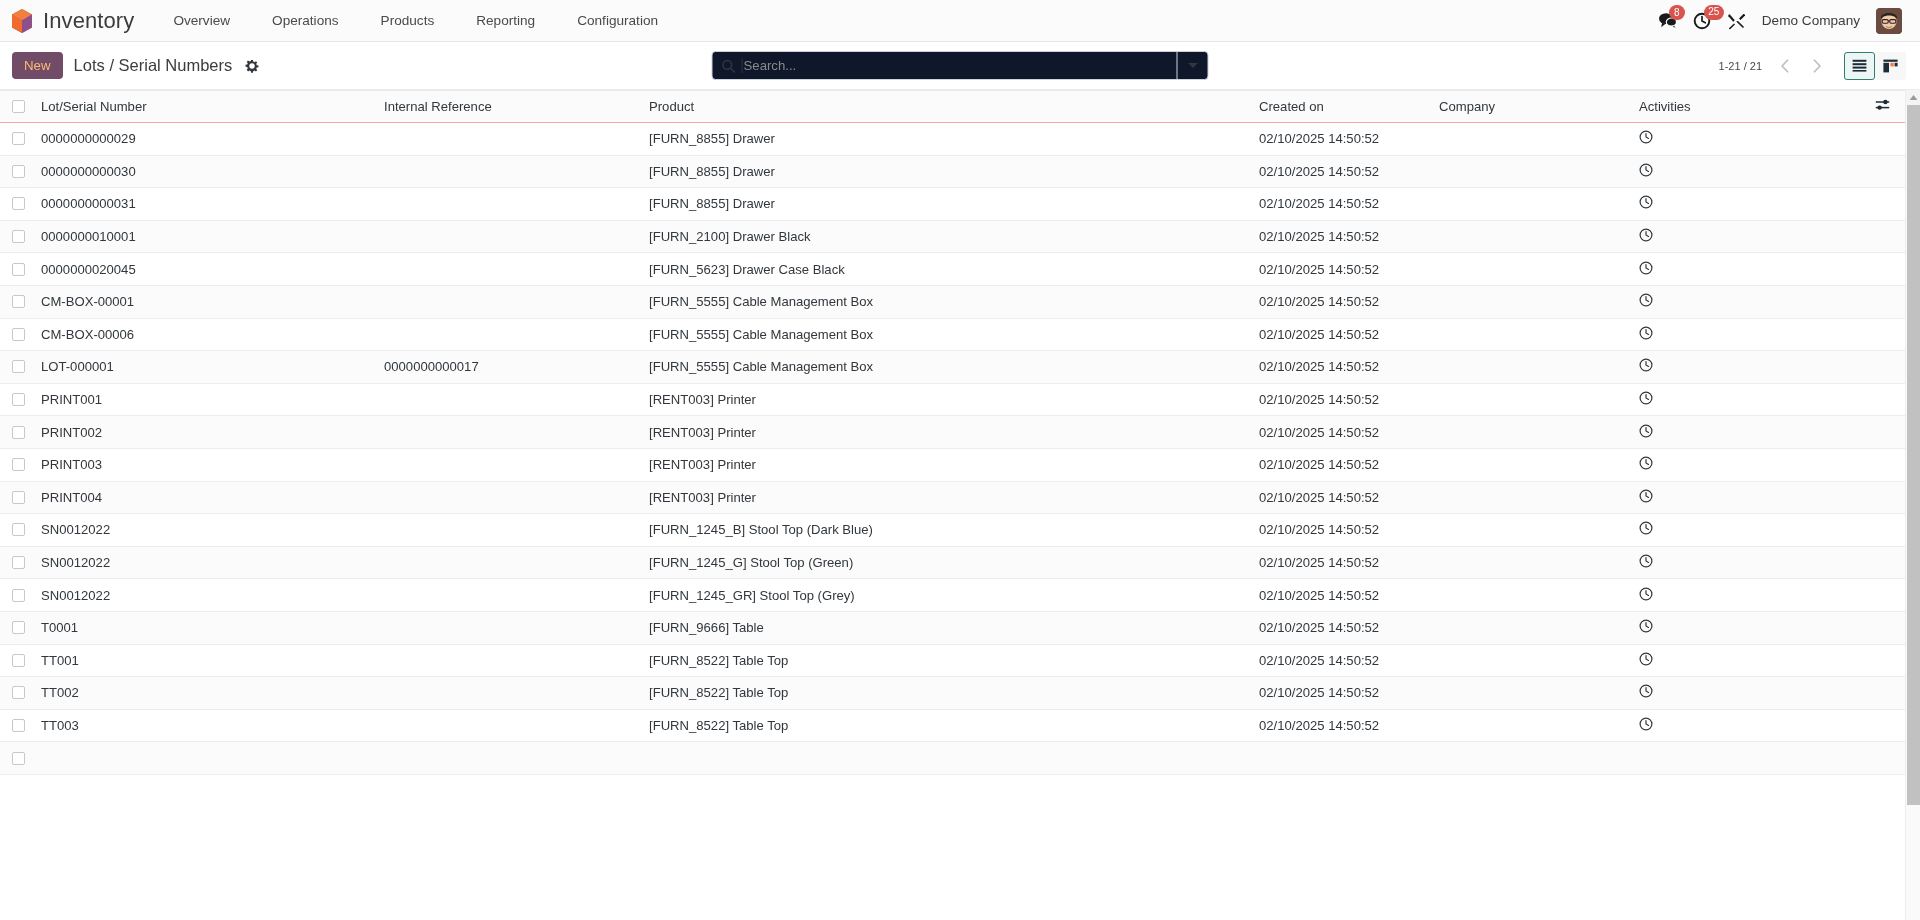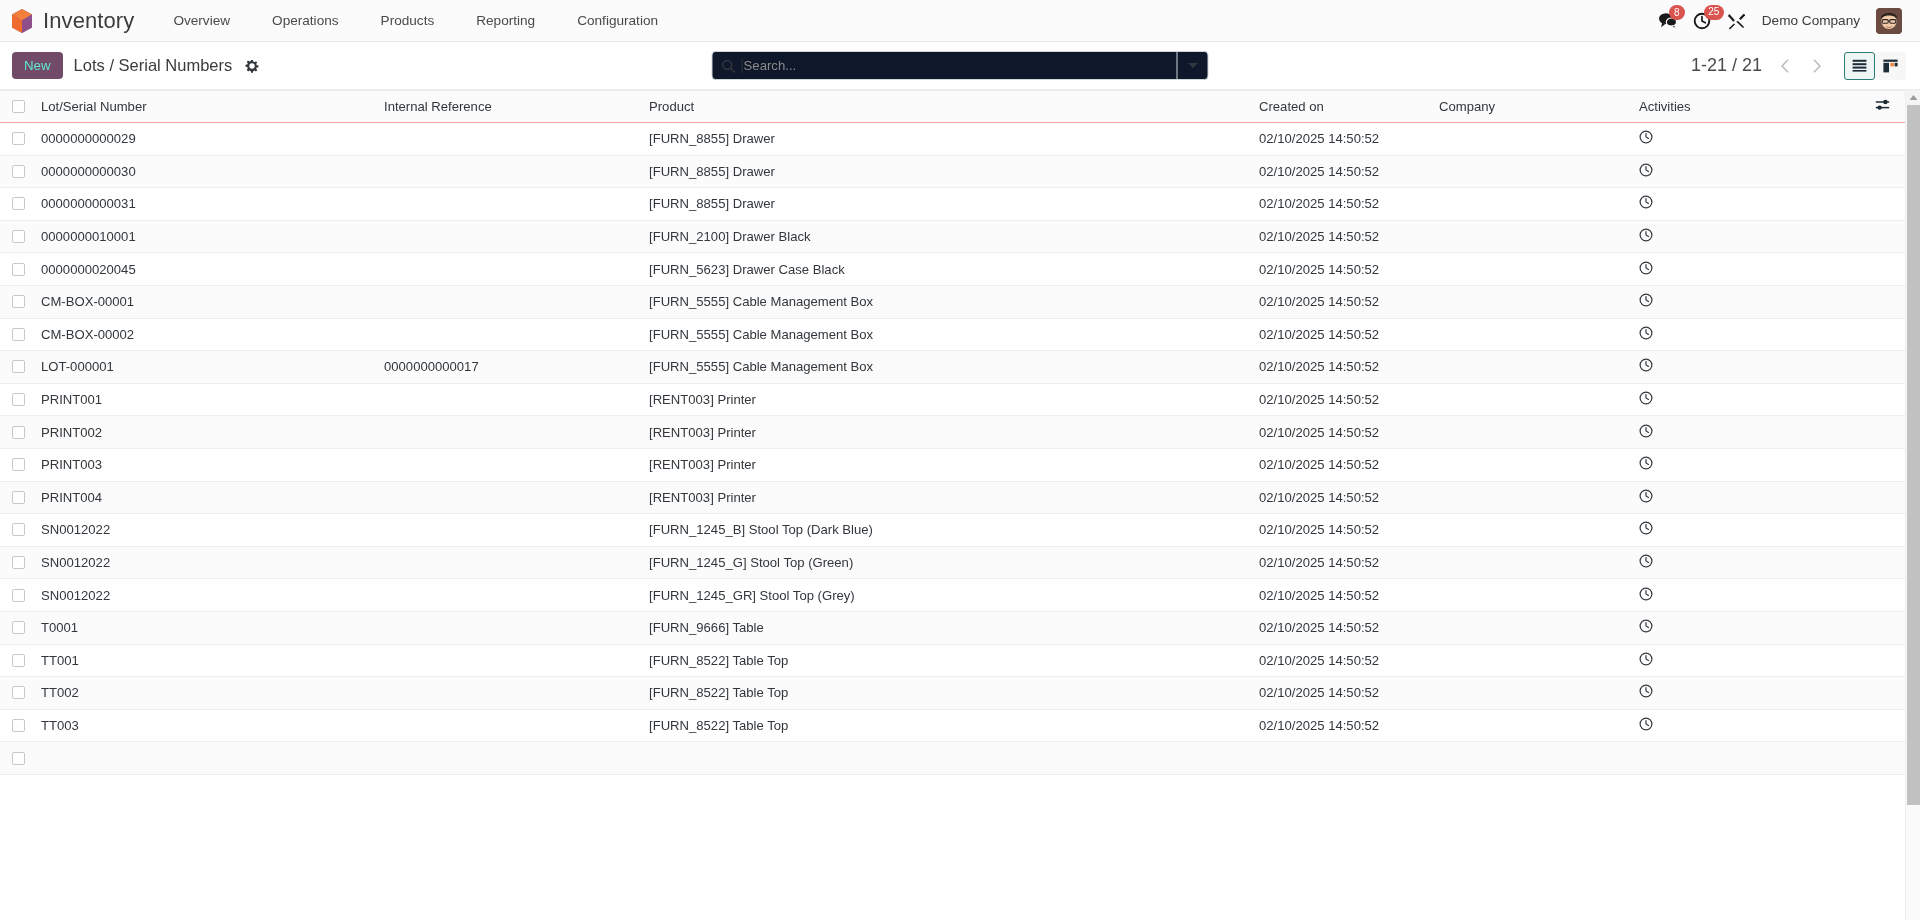--- a/index.html
+++ b/index.html
@@ -71,21 +71,21 @@
     background: #fff;
     display: flex;
     align-items: center;
     padding: 0 14px 0 12px;
     position: relative;
     border-bottom: 1px solid #ececec;
   }
   .cp-left { display: flex; align-items: center; gap: 11px; }
   .btn-new {
     background: #714B67;
-    color: #5eead4;
+    color: #fdba74;
     border: none;
     font-size: 13.3px;
     padding: 5px 12px;
     border-radius: 4px;
     cursor: pointer;
     font-family: inherit;
     line-height: 1.35;
   }
   .breadcrumb-title {
     font-size: 16.5px;
@@ -115,21 +115,21 @@
   }
   .search-placeholder { font-size: 13.2px; color: #8a8a8a; }
   .search-toggle {
     width: 31px; height: 100%;
     border-left: 1px solid #ced4da;
     display: flex; align-items: center; justify-content: center;
     cursor: pointer;
   }
 
   .cp-right { margin-left: auto; display: flex; align-items: center; gap: 6px; }
-  .pager-text { font-size: 18px; color: #4a4a4a; white-space: nowrap; margin-right: 4px; }
+  .pager-text { font-size: 11px; color: #4a4a4a; white-space: nowrap; margin-right: 4px; }
   .pager-btn {
     width: 26px; height: 26px;
     display: flex; align-items: center; justify-content: center;
     cursor: pointer; border-radius: 3px;
     background: transparent; border: none;
   }
   .view-switcher { display: flex; align-items: center; margin-left: 8px; gap: 0; }
   .view-btn {
     width: 31px; height: 28px;
     display: flex; align-items: center; justify-content: center;
@@ -489,21 +489,21 @@
                   <circle cx="7" cy="7" r="5.9" fill="none" stroke="#31373c" stroke-width="1.2"></circle>
                   <path d="M7 3.6 L7 7 L9.5 8.4" fill="none" stroke="#31373c" stroke-width="1.2" stroke-linecap="round"></path>
                 </svg>
               </span></td>
             <td class="col-optional"></td>
           </tr>
           <tr>
             <td class="col-check">
               <span class="chk"></span>
             </td>
-            <td class="col-lot">CM-BOX-00002</td>
+            <td class="col-lot">CM-BOX-00006</td>
             <td class="col-ref"></td>
             <td class="col-product">[FURN_5555] Cable Management Box</td>
             <td class="col-created">02/10/2025 14:50:52</td>
             <td class="col-company"></td>
             <td class="col-activities activity-cell"><span class="activity-icon">
                 <svg width="14" height="14" viewBox="0 0 14 14">
                   <circle cx="7" cy="7" r="5.9" fill="none" stroke="#31373c" stroke-width="1.2"></circle>
                   <path d="M7 3.6 L7 7 L9.5 8.4" fill="none" stroke="#31373c" stroke-width="1.2" stroke-linecap="round"></path>
                 </svg>
               </span></td>

